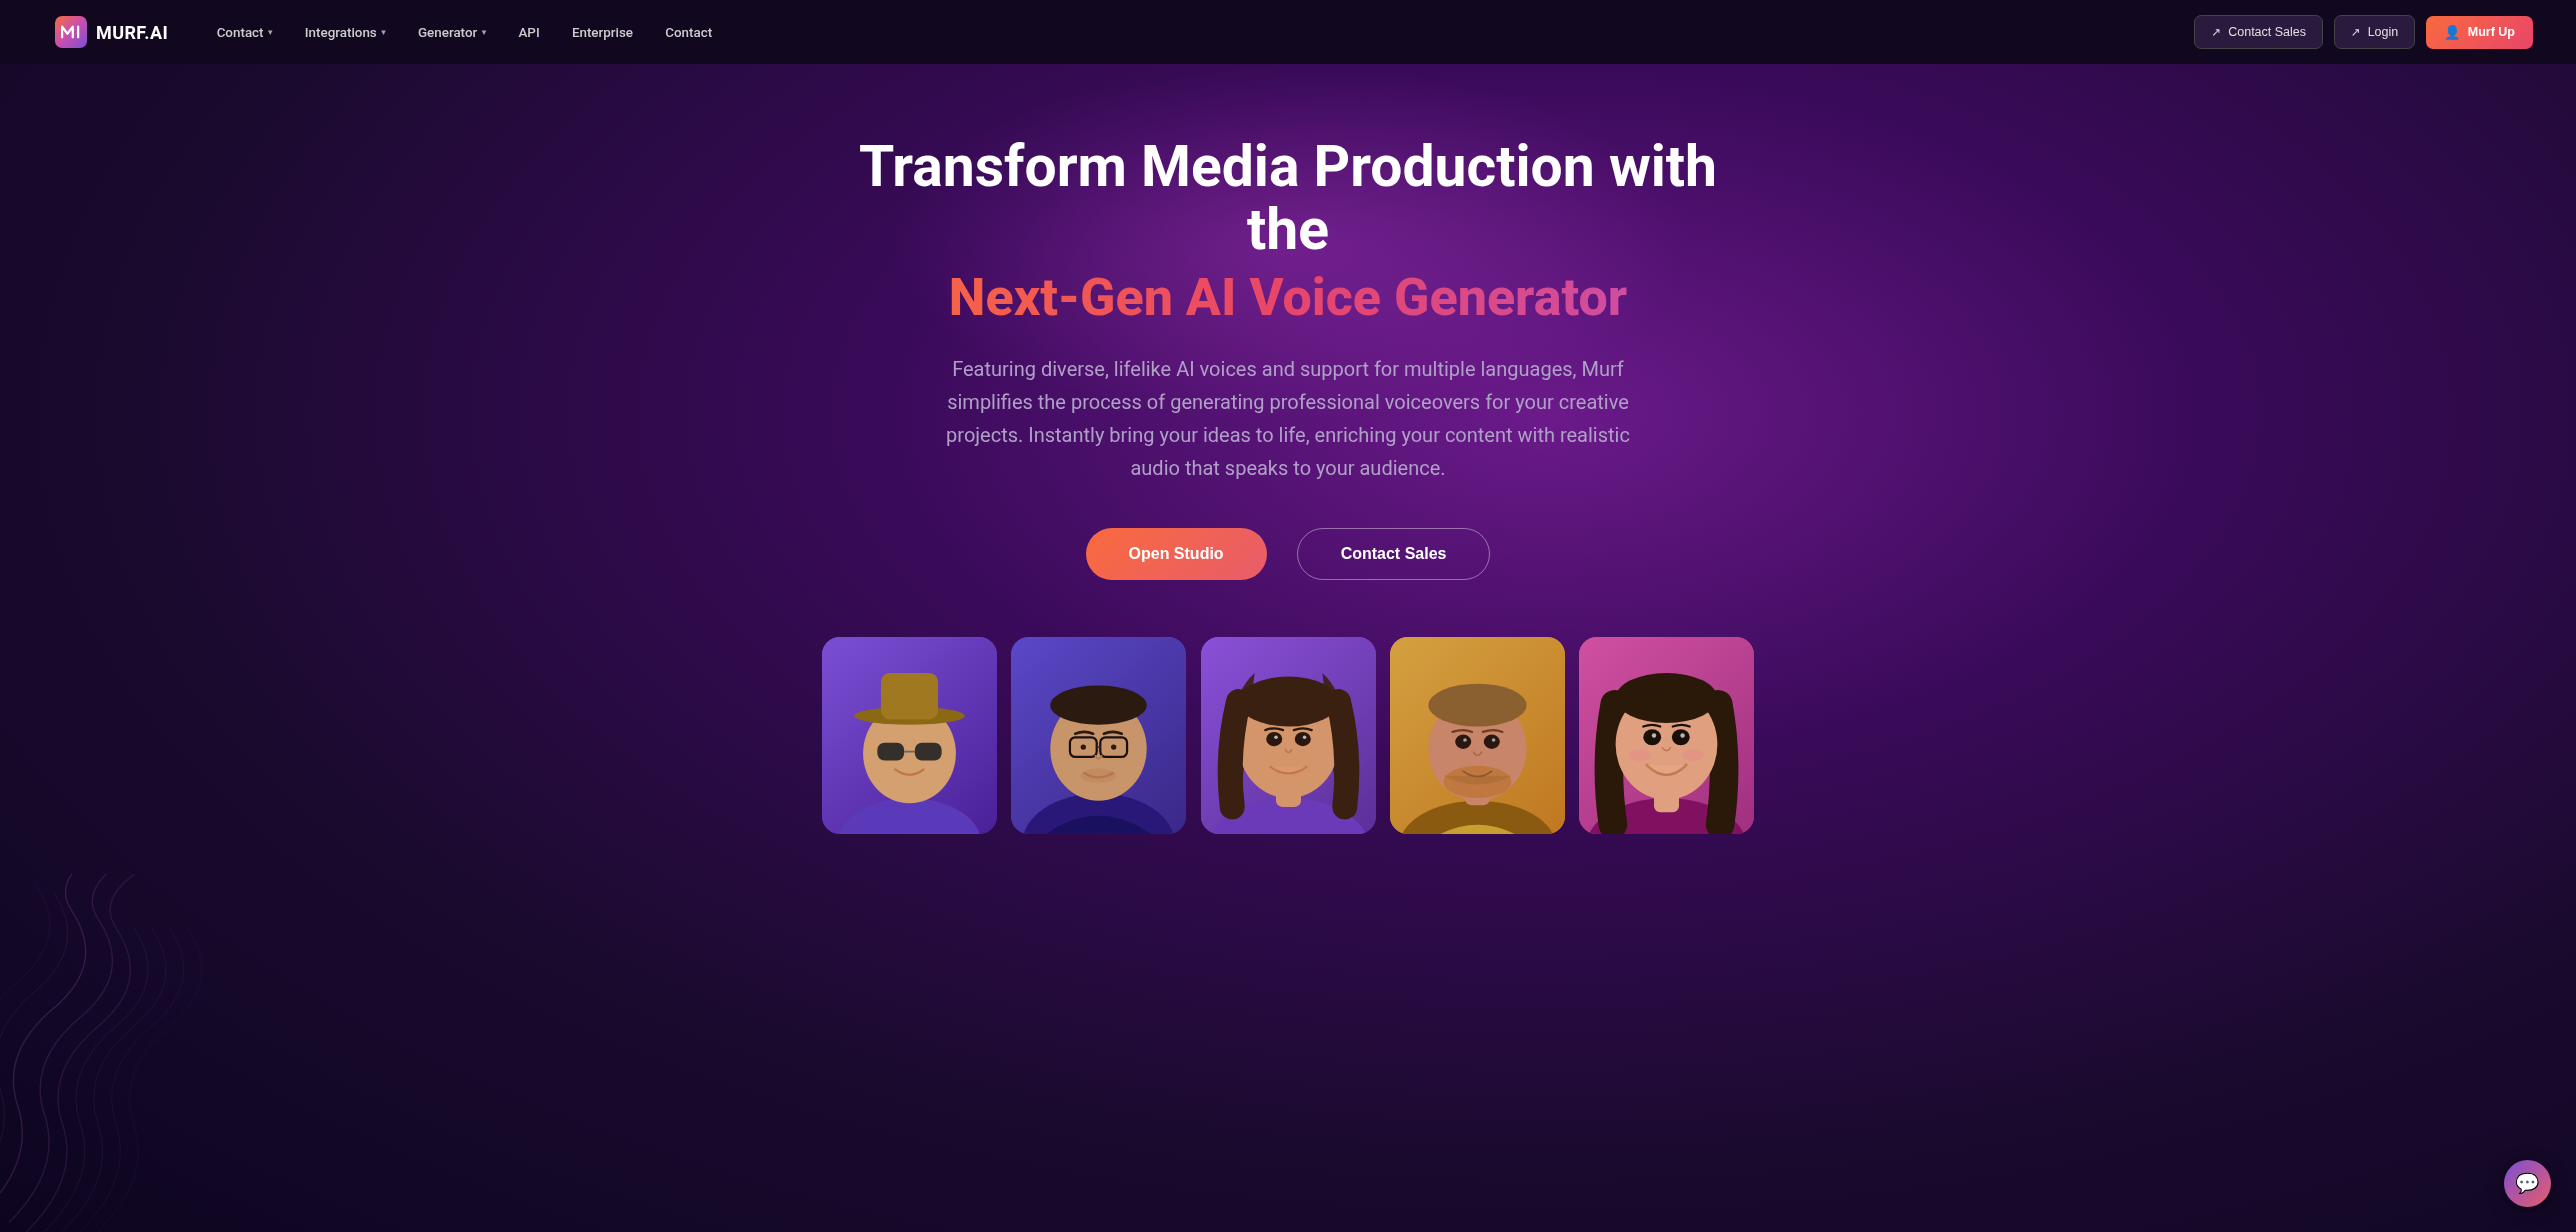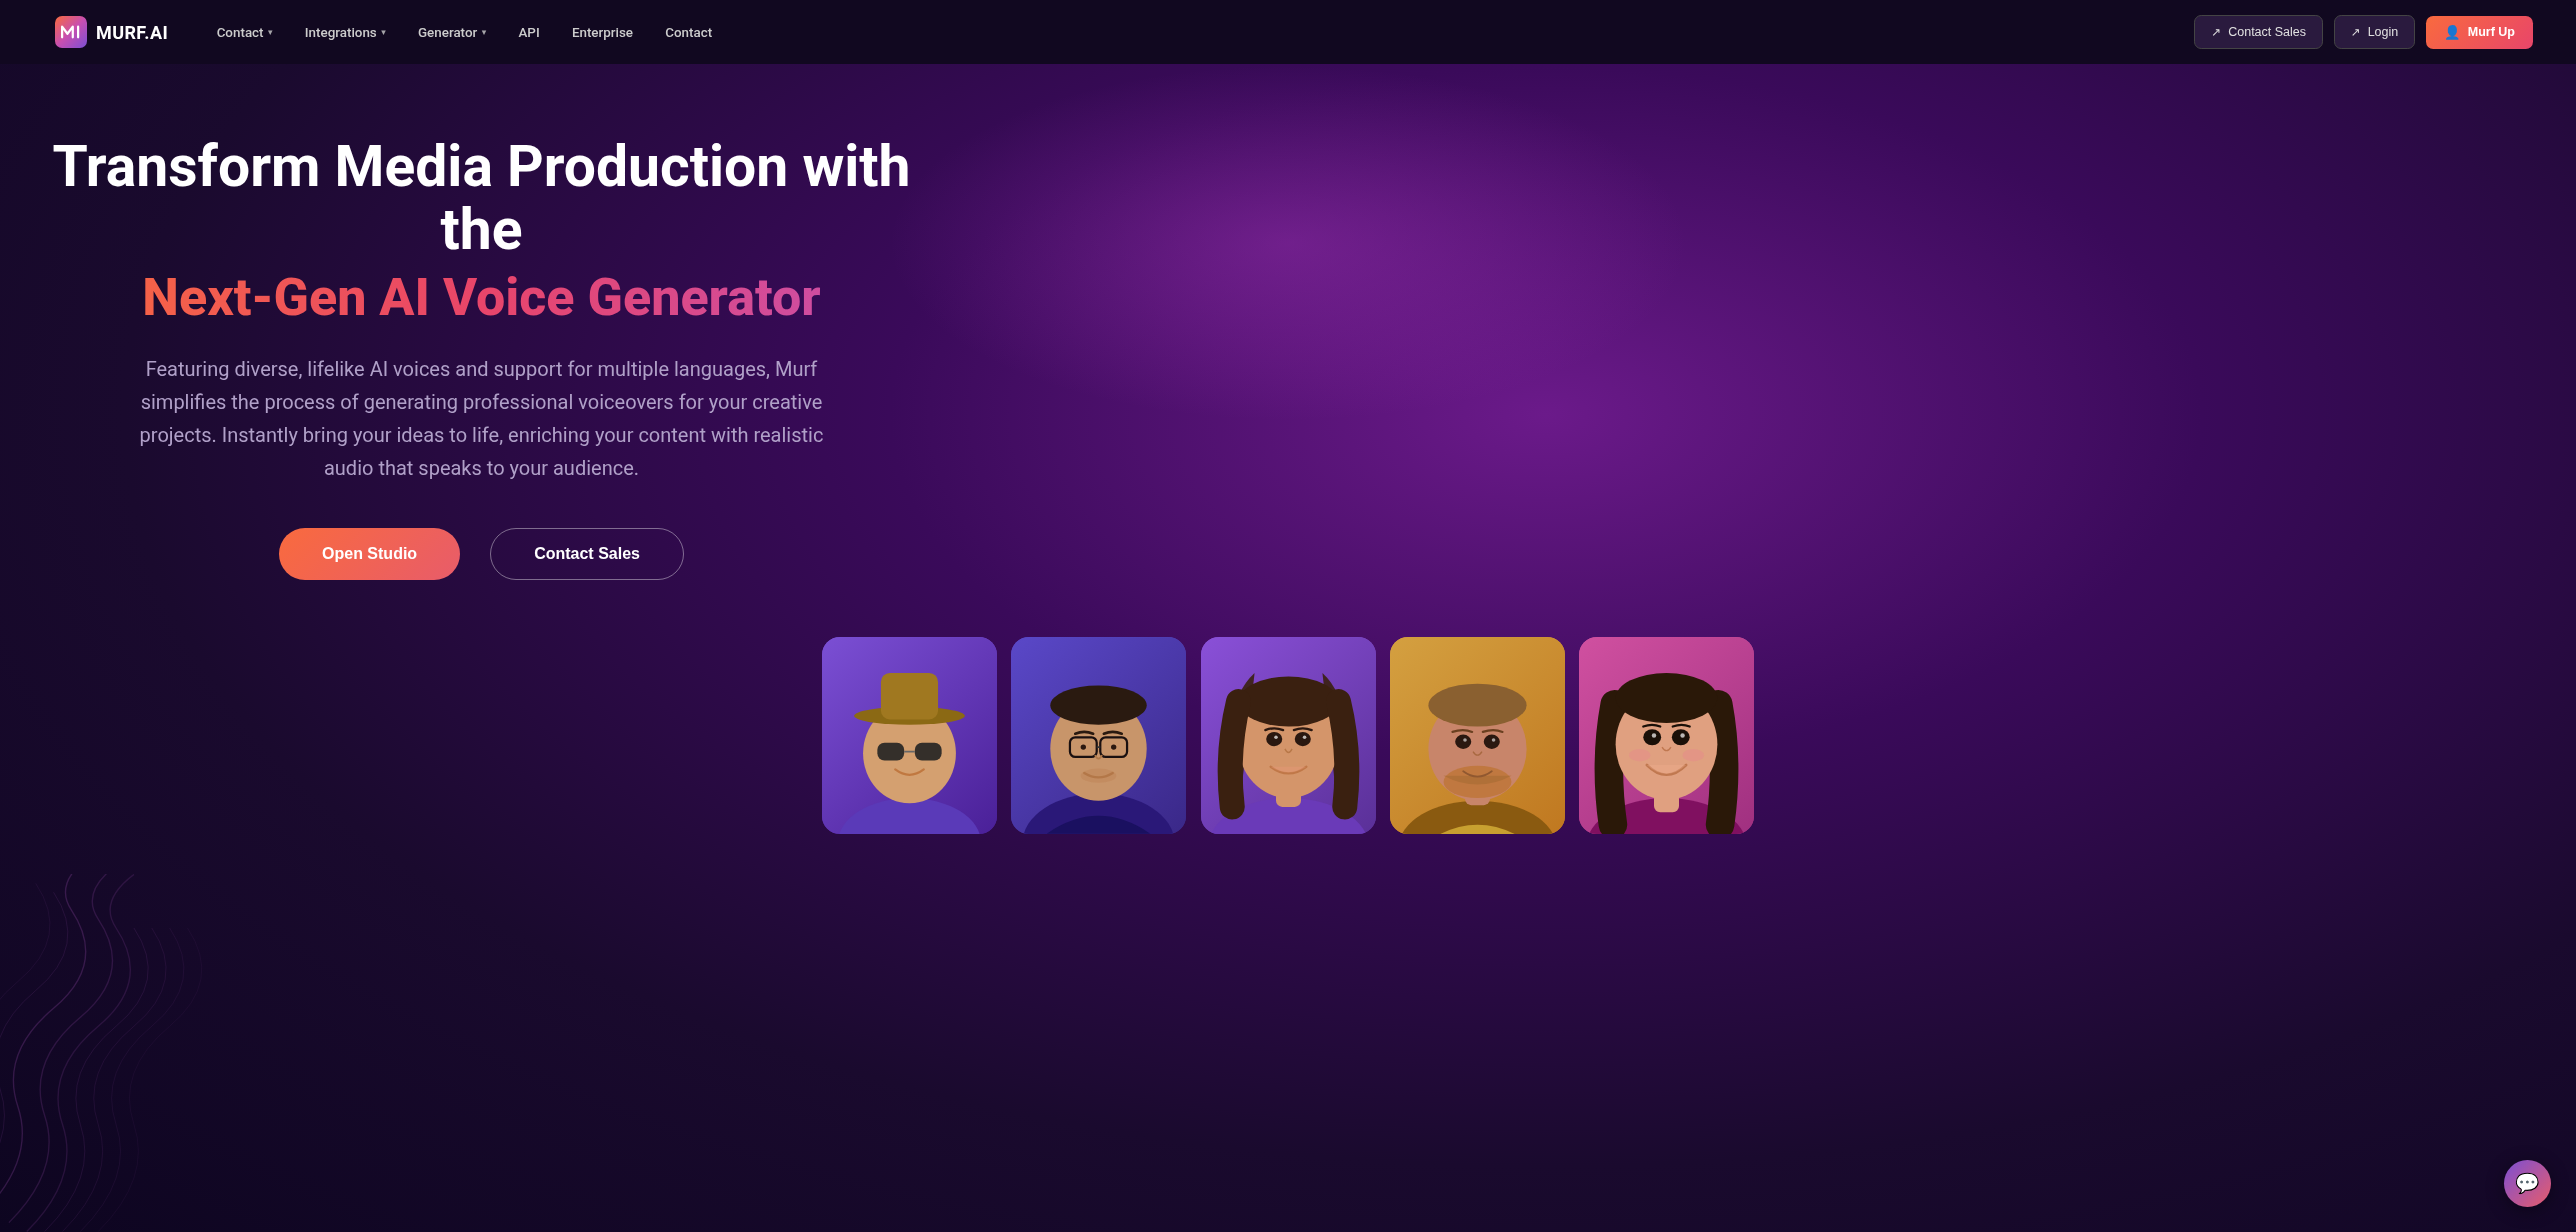--- a/index.html
+++ b/index.html
@@ -111,20 +111,21 @@
     }
     .arrow-icon { font-size: 11.6px; }
 
     
     .hero {
       position: relative;
       min-height: calc(100vh - 64px);
       background: radial-gradient(ellipse at 60% 30%, #6b1a8a 0%, #3a0a5a 30%, #1a0a2e 65%, #0d0520 100%);
       display: flex;
       flex-direction: column;
+      align-items: center;
       padding: 72px 43px 0;
       overflow: hidden;
     }
 
     
     .wave-left {
       position: absolute;
       left: 0;
       bottom: 0;
       width: 250px;

